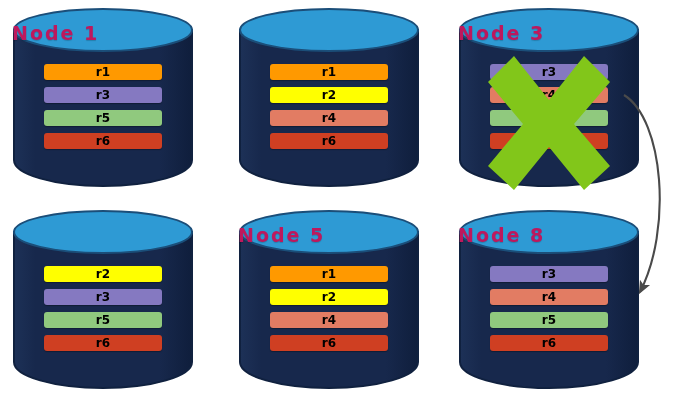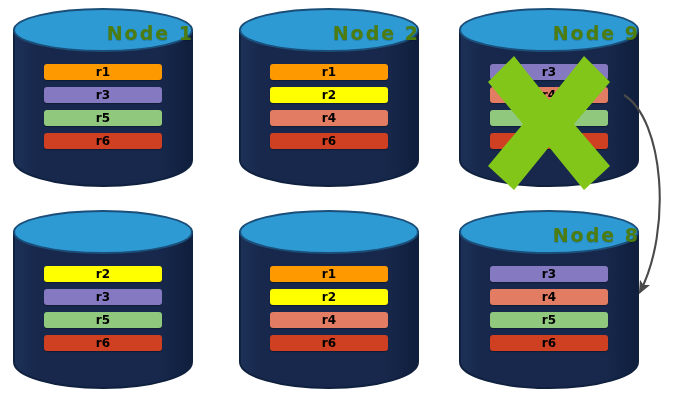--- a/index.html
+++ b/index.html
@@ -30,22 +30,22 @@
     left: 0; top: 0;
     width: 182px;
     height: 182px;
     overflow: visible;
   }
   .node-label {
     position: absolute;
     left: 0;
     top: 14px;
     width: 182px;
-    text-align: right;
-    color: #4d7c0f;
+    text-align: left;
+    color: #be185d;
     font-size: 19px;
     font-weight: bold;
     letter-spacing: 2px;
     font-family: "DejaVu Sans", sans-serif;
     text-shadow: 0 1px 1px rgba(0,0,0,0.18);
     pointer-events: none;
   }
   .bars {
     position: absolute;
     left: 32px;
@@ -126,21 +126,20 @@
           <linearGradient id="g2" x1="0" y1="0" x2="1" y2="0">
             <stop offset="0%" stop-color="#1d3157"></stop>
             <stop offset="12%" stop-color="#17284C"></stop>
             <stop offset="82%" stop-color="#17284C"></stop>
             <stop offset="100%" stop-color="#0f1e3c"></stop>
           </linearGradient>
         </defs>
         <path d="M2,22 L2,152 A89,26 0 0,0 180,152 L180,22 Z" fill="url(#g2)" stroke="#10213f" stroke-width="2"></path>
         <ellipse cx="91" cy="22" rx="89" ry="21" fill="#2E9AD4" stroke="#1b4e79" stroke-width="2"></ellipse>
       </svg>
-      <div class="node-label">Node 2</div>
       <div class="bars">
         <div class="bar" style="background: rgb(255, 153, 0);">
           <span class="bar-text">r1</span>
         </div>
         <div class="bar" style="background: rgb(255, 255, 0);">
           <span class="bar-text">r2</span>
         </div>
         <div class="bar" style="background: rgb(226, 124, 99);">
           <span class="bar-text">r4</span>
         </div>
@@ -155,21 +154,21 @@
           <linearGradient id="g3" x1="0" y1="0" x2="1" y2="0">
             <stop offset="0%" stop-color="#1d3157"></stop>
             <stop offset="12%" stop-color="#17284C"></stop>
             <stop offset="82%" stop-color="#17284C"></stop>
             <stop offset="100%" stop-color="#0f1e3c"></stop>
           </linearGradient>
         </defs>
         <path d="M2,22 L2,152 A89,26 0 0,0 180,152 L180,22 Z" fill="url(#g3)" stroke="#10213f" stroke-width="2"></path>
         <ellipse cx="91" cy="22" rx="89" ry="21" fill="#2E9AD4" stroke="#1b4e79" stroke-width="2"></ellipse>
       </svg>
-      <div class="node-label">Node 9</div>
+      <div class="node-label">Node 3</div>
       <div class="bars">
         <div class="bar" style="background: rgb(133, 121, 193);">
           <span class="bar-text">r3</span>
         </div>
         <div class="bar" style="background: rgb(226, 124, 99);">
           <span class="bar-text">r4</span>
         </div>
         <div class="bar" style="background: rgb(144, 201, 126);">
           <span class="bar-text">r5</span>
         </div>
@@ -215,20 +214,21 @@
           <linearGradient id="g5" x1="0" y1="0" x2="1" y2="0">
             <stop offset="0%" stop-color="#1d3157"></stop>
             <stop offset="12%" stop-color="#17284C"></stop>
             <stop offset="82%" stop-color="#17284C"></stop>
             <stop offset="100%" stop-color="#0f1e3c"></stop>
           </linearGradient>
         </defs>
         <path d="M2,22 L2,152 A89,26 0 0,0 180,152 L180,22 Z" fill="url(#g5)" stroke="#10213f" stroke-width="2"></path>
         <ellipse cx="91" cy="22" rx="89" ry="21" fill="#2E9AD4" stroke="#1b4e79" stroke-width="2"></ellipse>
       </svg>
+      <div class="node-label">Node 5</div>
       <div class="bars">
         <div class="bar" style="background: rgb(255, 153, 0);">
           <span class="bar-text">r1</span>
         </div>
         <div class="bar" style="background: rgb(255, 255, 0);">
           <span class="bar-text">r2</span>
         </div>
         <div class="bar" style="background: rgb(226, 124, 99);">
           <span class="bar-text">r4</span>
         </div>

